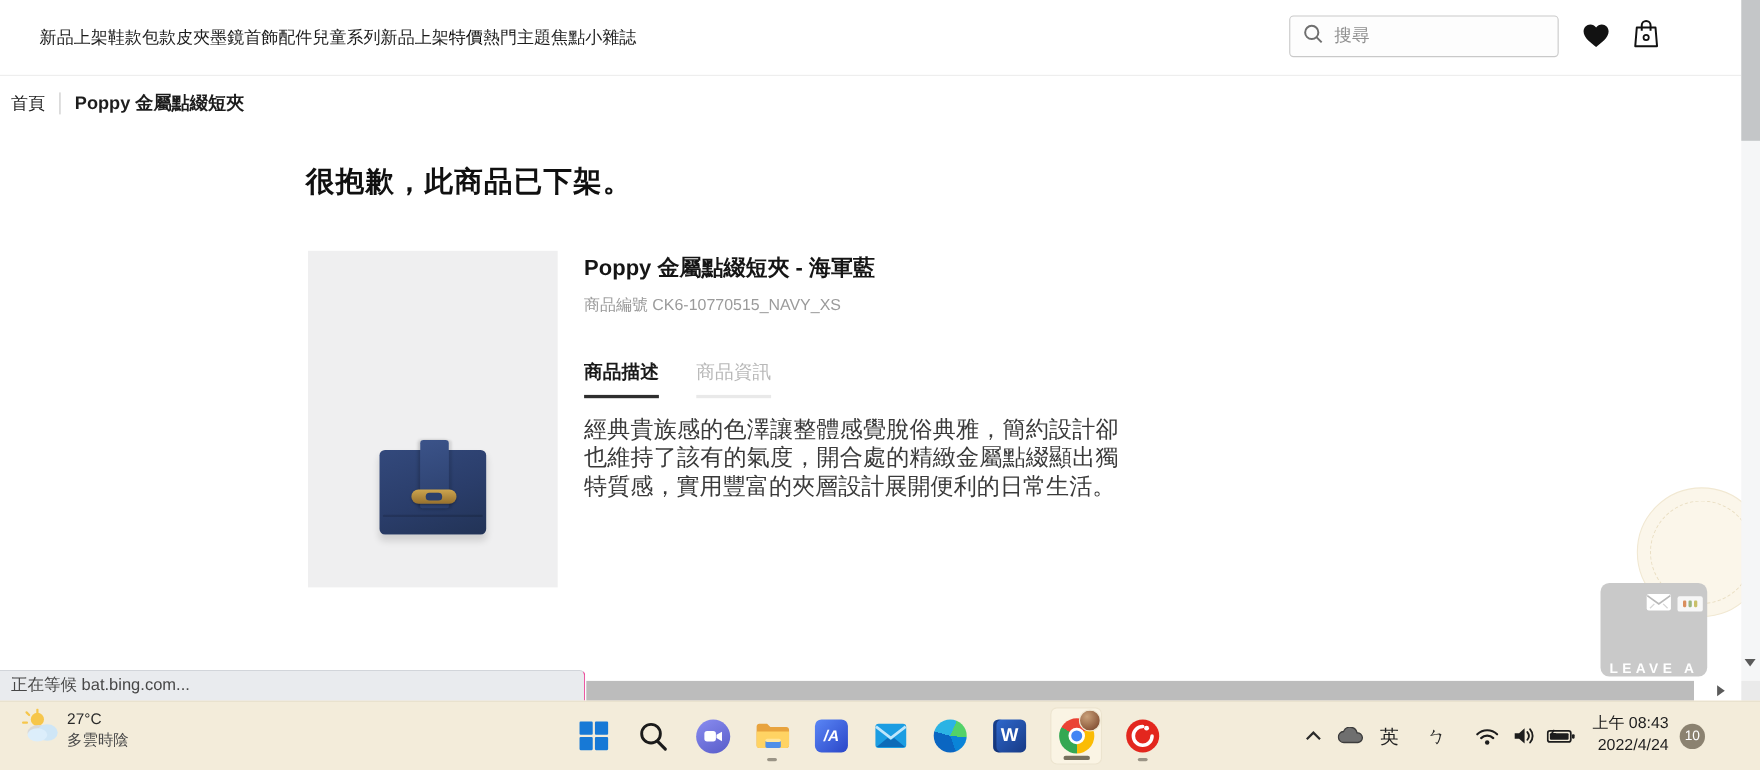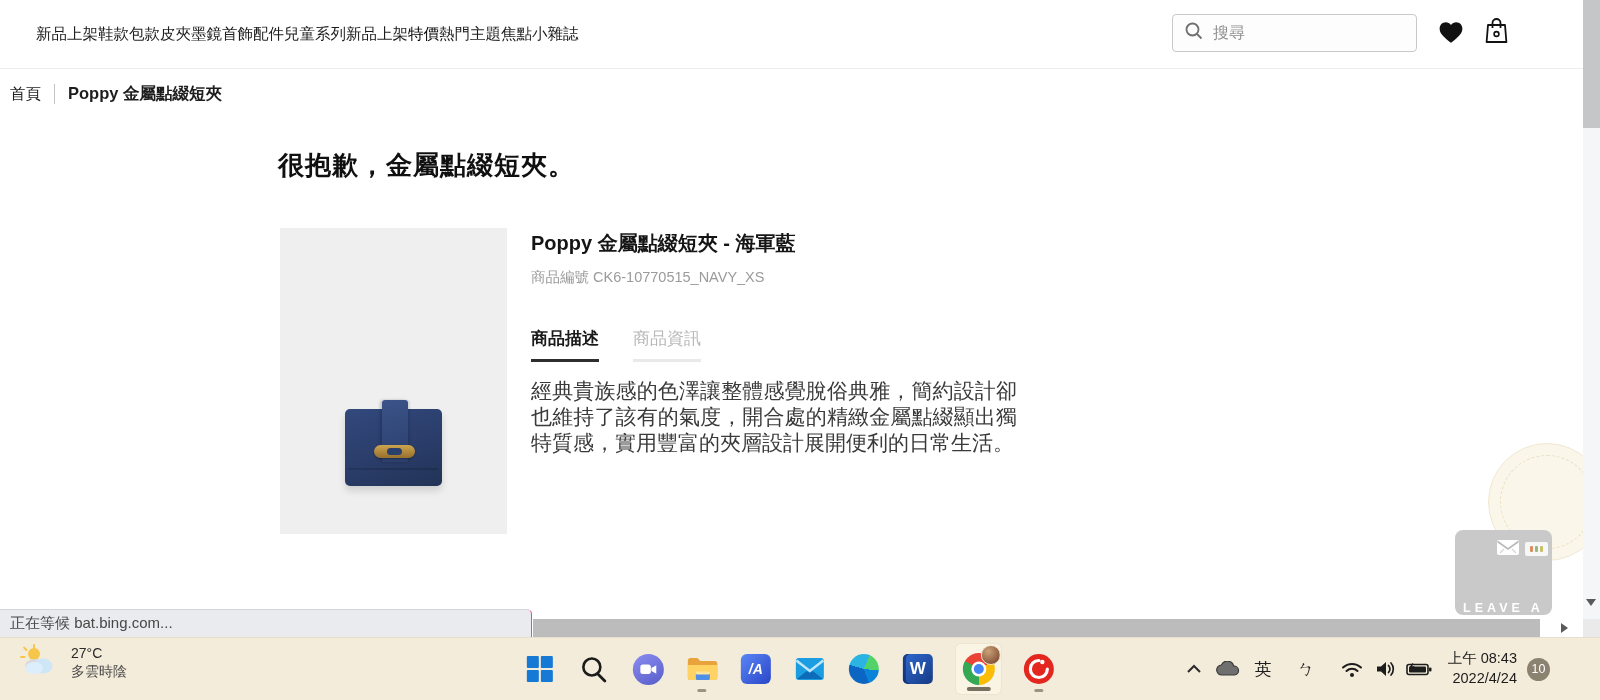--- a/index.html
+++ b/index.html
@@ -59,21 +59,21 @@
   .vscroll-thumb { position:absolute; left:0; top:0; width:17px; height:128px; background:#c4c6c8; }
   .vscroll-arrow { position:absolute; left:3px; top:599px; width:0; height:0; border-left:5.5px solid transparent; border-right:5.5px solid transparent; border-top:7px solid #5a5a5a; }
   .hscroll { position:absolute; left:0; top:619px; width:1583px; height:18px; background:#fff; z-index:4; }
   .hscroll-thumb { position:absolute; left:533px; top:0; width:1007px; height:18px; background:#bcbcbc; }
   .hscroll-arrow { position:absolute; left:1561px; top:4px; width:0; height:0; border-top:5.5px solid transparent; border-bottom:5.5px solid transparent; border-left:7px solid #5a5a5a; }
   .scroll-corner { position:absolute; left:1583px; top:619px; width:17px; height:18px; background:#eaeaea; z-index:6; }
   .status-tip { position:absolute; left:0; top:609px; width:532px; height:28px; background:#e9ebee; border-top:1px solid #d2d5da; border-right:1px solid #ec4899; border-top-right-radius:5px; font-size:15px; color:#474747; line-height:26px; padding-left:10px; z-index:7; }
 
   
   .taskbar { position:absolute; left:0; top:637px; width:1600px; height:63px; background:#f3ecda; border-top:1px solid #e6dfcb; z-index:8; }
-  .weather { position:absolute; left:20px; top:6px; display:flex; gap:13px; align-items:center; cursor:pointer; }
+  .weather { position:absolute; left:20px; top:6px; display:flex; gap:3px; align-items:center; cursor:pointer; }
   .weather-texts { font-size:14px; line-height:1.3; color:#2a2a2a; }
   .weather-texts .cond { color:#4a4a4a; }
   .task-icons { position:absolute; left:50%; top:0; height:62px; transform:translateX(-52%); display:flex; align-items:center; gap:20px; }
   .app { position:relative; width:34px; height:52px; display:flex; align-items:center; justify-content:center; cursor:pointer; }
   .app.running::after { content:""; position:absolute; bottom:3px; left:50%; transform:translateX(-50%); width:9px; height:3px; border-radius:2px; background:#9a9486; }
   .chrome-wrap { position:relative; width:47px; height:52px; background:#faf4e4; border:1px solid #ece4cf; border-radius:6px; display:flex; align-items:center; justify-content:center; cursor:pointer; }
   .chrome-indicator { position:absolute; bottom:3px; left:50%; transform:translateX(-50%); width:24px; height:4px; border-radius:2px; background:#77705e; }
   .chrome-icon { position:relative; width:32px; height:32px; border-radius:50%; background:conic-gradient(from -60deg,#ea4335 0 120deg,#fbbc05 120deg 240deg,#34a853 240deg 360deg); }
   .chrome-icon .ring { position:absolute; left:50%; top:50%; transform:translate(-50%,-50%); width:15px; height:15px; background:#fff; border-radius:50%; }
   .chrome-icon .dot { position:absolute; left:50%; top:50%; transform:translate(-50%,-50%); width:10px; height:10px; background:#4285f4; border-radius:50%; }
@@ -136,21 +136,21 @@
         </svg>
     </span>
   </div>
 
   <div class="breadcrumb">
     <span>首頁</span>
     <span class="crumb-sep"></span>
     <span class="crumb-current">Poppy 金屬點綴短夾</span>
   </div>
 
-  <div class="main-heading">很抱歉，金屬點綴短夾。</div>
+  <div class="main-heading">很抱歉，此商品已下架。</div>
 
   <div class="product-image">
     <div class="wallet">
       <div class="wallet-body"></div>
       <div class="wallet-flap"></div>
       <div class="wallet-foldline"></div>
       <div class="wallet-buckle"></div>
     </div>
   </div>
 

